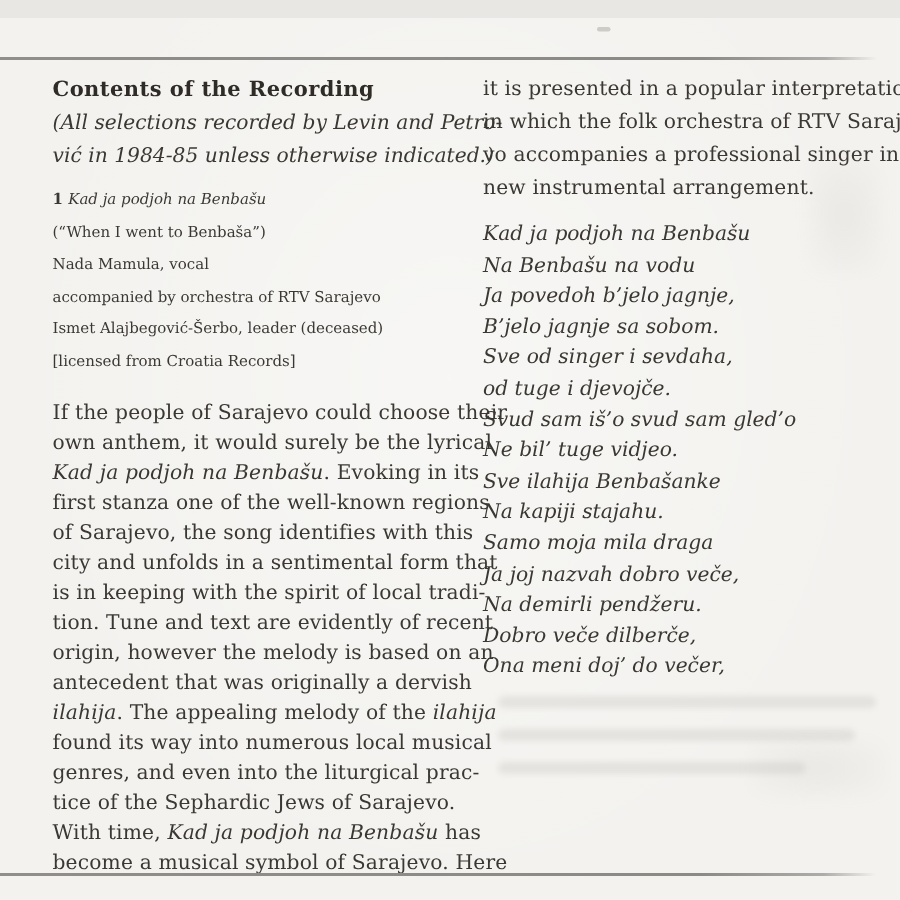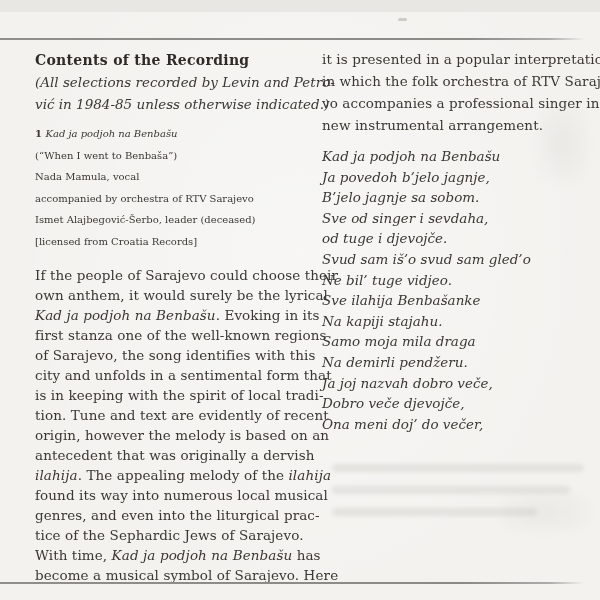--- a/index.html
+++ b/index.html
@@ -101,32 +101,33 @@
 
   <div class="col col-right">
     <div class="para-r">
         <div class="line">it is presented in a popular interpretation</div>
         <div class="line">in which the folk orchestra of RTV Saraje-</div>
         <div class="line">vo accompanies a professional singer in a</div>
         <div class="line">new instrumental arrangement.</div>
       </div>
     <div class="lyrics">
         <div class="line">Kad ja podjoh na Benbašu</div>
+        <div class="line">Na Benbašu na vodu</div>
         <div class="line">Ja povedoh b’jelo jagnje,</div>
         <div class="line">B’jelo jagnje sa sobom.</div>
         <div class="line">Sve od singer i sevdaha,</div>
         <div class="line">od tuge i djevojče.</div>
         <div class="line">Svud sam iš’o svud sam gled’o</div>
         <div class="line">Ne bil’ tuge vidjeo.</div>
         <div class="line">Sve ilahija Benbašanke</div>
         <div class="line">Na kapiji stajahu.</div>
         <div class="line">Samo moja mila draga</div>
+        <div class="line">Ja joj nazvah dobro veče,</div>
         <div class="line">Na demirli pendžeru.</div>
-        <div class="line">Ja joj nazvah dobro veče,</div>
-        <div class="line">Dobro veče djevojče,</div>
+        <div class="line">Dobro veče dilberče,</div>
         <div class="line">Ona meni doj’ do večer,</div>
       </div>
   </div>
 
   <div class="ghost" style="left:332px;top:452px;width:252px"></div>
   <div class="ghost" style="left:332px;top:474px;width:238px"></div>
   <div class="ghost" style="left:332px;top:496px;width:205px"></div>
   <div class="ghost-blob" style="left:538px;top:92px;width:50px;height:78px"></div>
   <div class="ghost-blob" style="left:500px;top:480px;width:90px;height:40px"></div>
 

